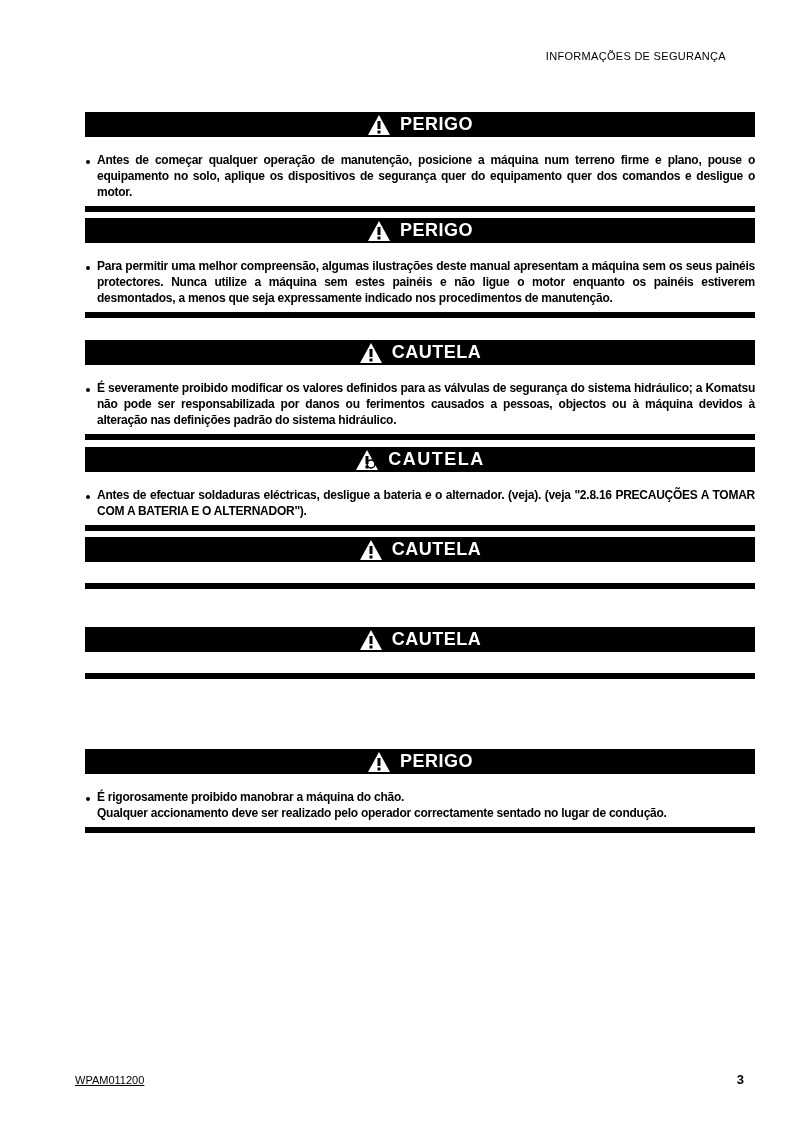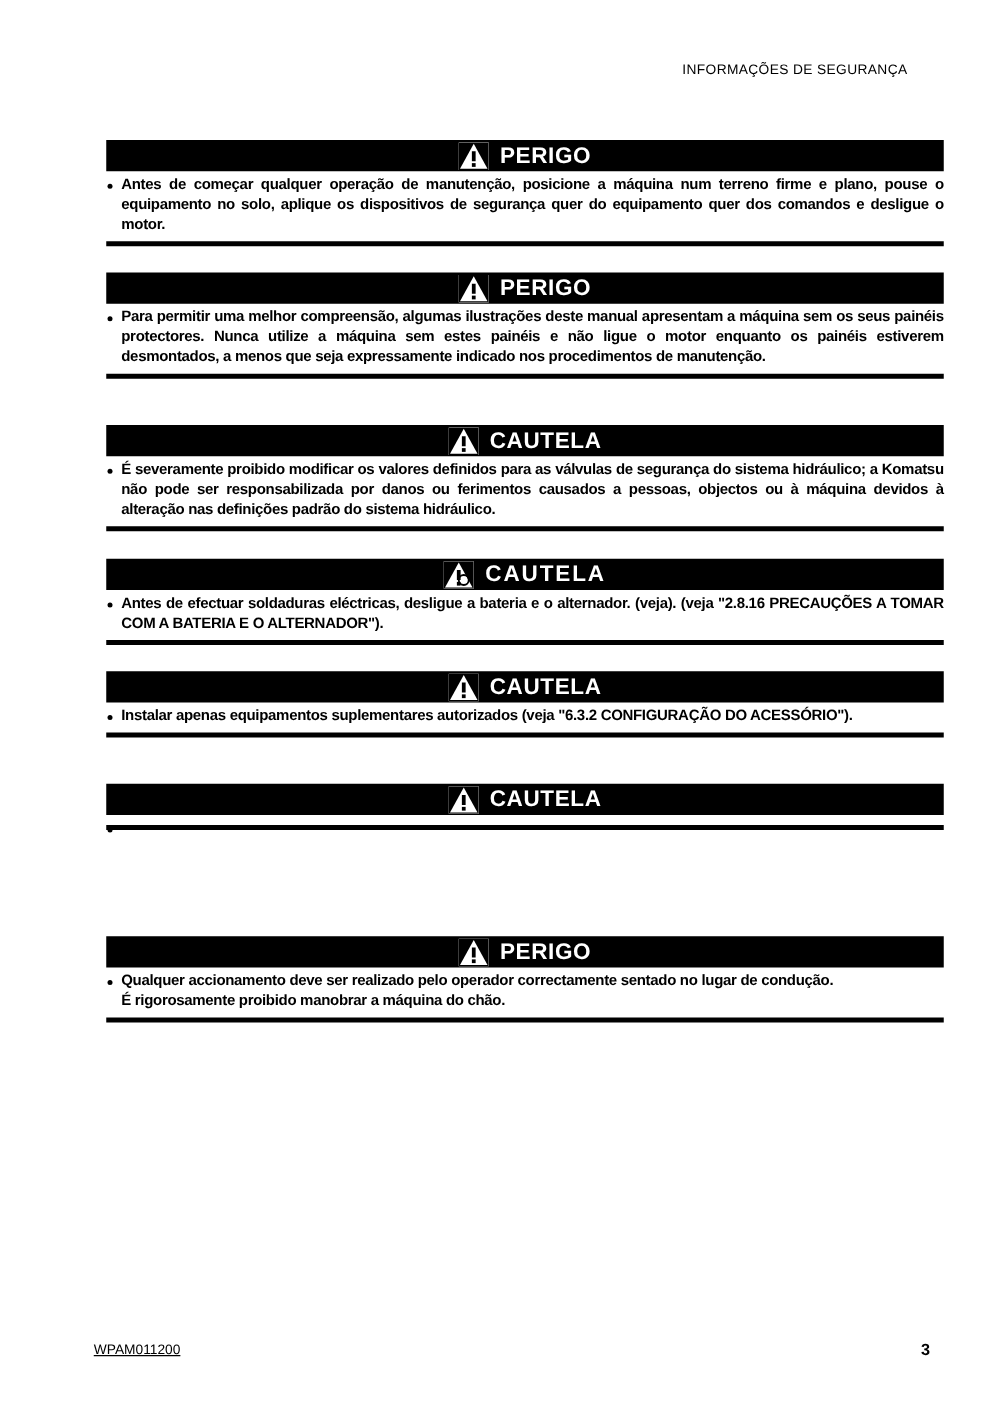--- a/index.html
+++ b/index.html
@@ -52,23 +52,23 @@
       height: 22px;
       display: inline-block;
       background: #fff;
       position: relative;
     }
     .warn-icon svg {
       display: block;
     }
     .notice-body {
       display: flex;
-      padding-top: 2px;
+      padding-top: 15px;
       padding-bottom: 6px;
-      border-bottom: 4px solid #000000;
+      border-bottom: 6px solid #000000;
     }
     .bullet {
       width: 12px;
       flex: 0 0 12px;
       font-size: 12px;
       line-height: 16px;
       position: relative;
     }
     .bullet::before {
       content: "";
@@ -200,23 +200,20 @@
           <rect width="24" height="22" fill="#000"></rect>
           <polygon points="12,1 23,21 1,21" fill="#fff"></polygon>
           <rect x="10.5" y="7" width="3" height="8" fill="#000"></rect>
           <rect x="10.5" y="16.5" width="3" height="3" fill="#000"></rect>
         </svg>
     </span>
     <span class="title">CAUTELA</span>
   </div>
   <div class="notice-body">
     <span class="bullet"></span>
-    <div class="notice-text">
-      <p>Instalar apenas equipamentos suplementares autorizados (veja "6.3.2 CONFIGURAÇÃO DO ACESSÓRIO").</p>
-    </div>
   </div>
 </div>
 
 <div class="notice" style="top:627px;">
   <div class="notice-bar">
     <span class="warn-icon">
       <svg width="24" height="22" viewBox="0 0 24 22">
           <rect width="24" height="22" fill="#000"></rect>
           <polygon points="12,1 23,21 1,21" fill="#fff"></polygon>
           <rect x="10.5" y="7" width="3" height="8" fill="#000"></rect>
@@ -240,20 +237,20 @@
           <polygon points="12,1 23,21 1,21" fill="#fff"></polygon>
           <rect x="10.5" y="7" width="3" height="8" fill="#000"></rect>
           <rect x="10.5" y="16.5" width="3" height="3" fill="#000"></rect>
         </svg>
     </span>
     <span class="title">PERIGO</span>
   </div>
   <div class="notice-body">
     <span class="bullet"></span>
     <div class="notice-text">
+      <p style="text-align:left;">É rigorosamente proibido manobrar a máquina do chão.</p>
       <p style="text-align:left;">Qualquer accionamento deve ser realizado pelo operador correctamente sentado no lugar de condução.</p>
-      <p style="text-align:left;">É rigorosamente proibido manobrar a máquina do chão.</p>
     </div>
   </div>
 </div>
 
 <div class="page-footer-code">WPAM011200</div>
 <div class="page-number">3</div>
 
 </body></html>

